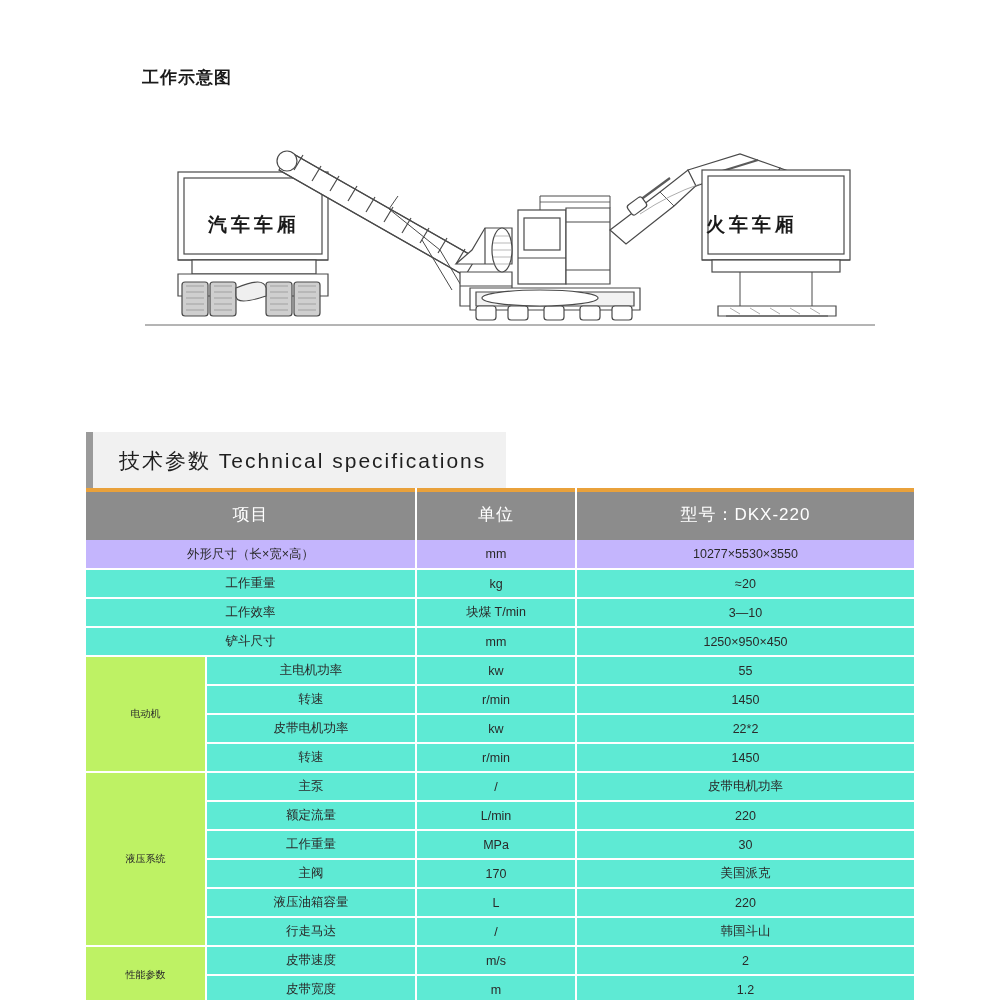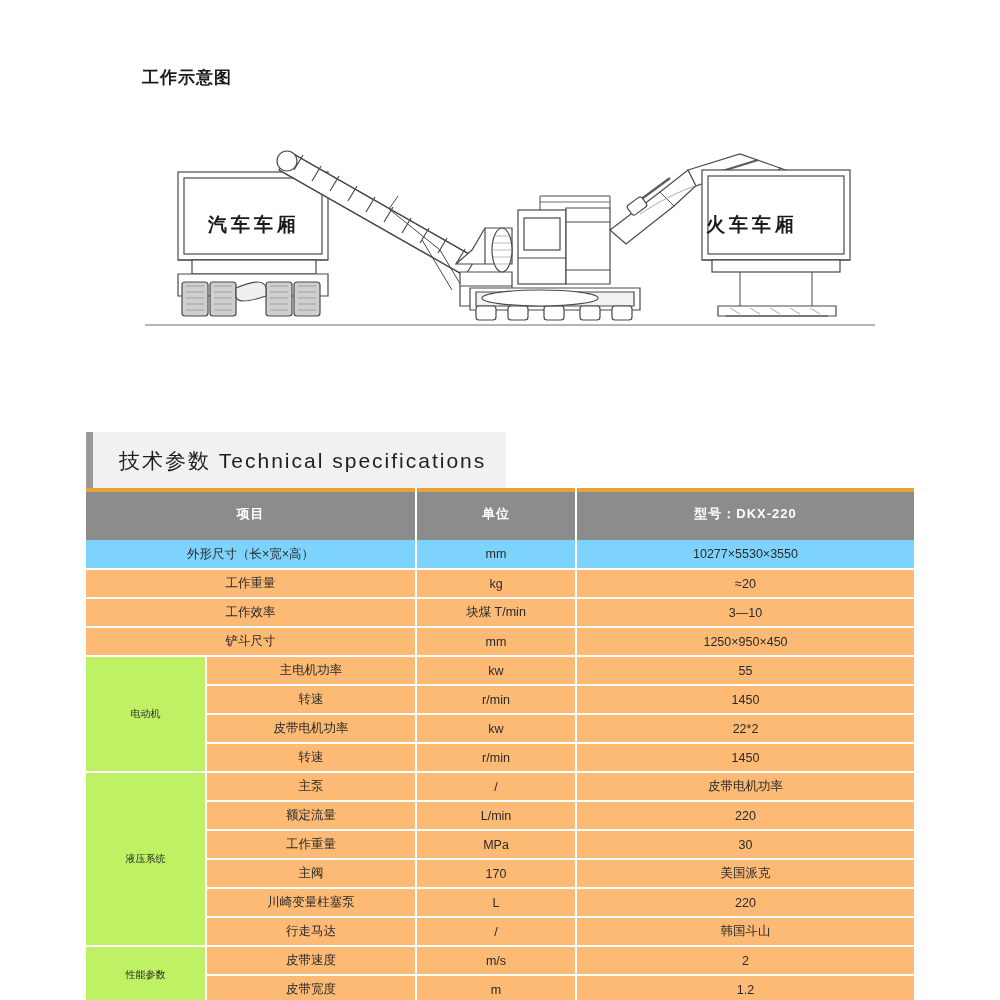--- a/index.html
+++ b/index.html
@@ -85,57 +85,57 @@
     table-layout: fixed;
   }
   .spec-table col.c-group { width: 120px; }
   .spec-table col.c-item  { width: 210px; }
   .spec-table col.c-unit  { width: 160px; }
   .spec-table col.c-value { width: 338px; }
 
   .spec-table th {
     background: #8c8c8c;
     color: #ffffff;
-    font-size: 13px;
-    font-weight: bold;
+    font-size: 17px;
+    font-weight: normal;
     letter-spacing: 1px;
     height: 52px;
     border-right: 2px solid #ffffff;
     text-align: center;
   }
   .spec-table th:last-child { border-right: none; }
   .spec-table th.accent-top {
     position: relative;
   }
   .spec-table th.accent-top::before {
     content: "";
     position: absolute;
     left: 0; right: 0; top: 0;
     height: 4px;
     background: #e9a13b;
   }
 
   .spec-table td {
-    background: #fdba74;
+    background: #5eead4;
     height: 29px;
     font-size: 12.5px;
     text-align: center;
     border-right: 2px solid #ffffff;
     border-bottom: 2px solid #ffffff;
     color: #2a2a2a;
     padding: 0 4px;
     vertical-align: middle;
   }
   .spec-table td:last-child { border-right: none; text-align: center; }
   .spec-table td.group-cell {
     background: #bef264;
     font-size: 10px;
     margin-top: 12px;
   }
-  .spec-table tr.light td { background: #7dd3fc; }
+  .spec-table tr.light td { background: #c4b5fd; }
 </style>
 </head>
 <body>
 
 <div class="page">
 
   <div class="section-title">工作示意图</div>
 
   <div class="illustration">
     <svg width="740" height="230" viewBox="0 0 740 230" xmlns="http://www.w3.org/2000/svg">
@@ -367,21 +367,21 @@
         <td>工作重量</td>
         <td>MPa</td>
         <td>30</td>
       </tr>
       <tr>
         <td>主阀</td>
         <td>170</td>
         <td>美国派克</td>
       </tr>
       <tr>
-        <td>川崎变量柱塞泵</td>
+        <td>液压油箱容量</td>
         <td>L</td>
         <td>220</td>
       </tr>
       <tr>
         <td>行走马达</td>
         <td>/</td>
         <td>韩国斗山</td>
       </tr>
 
       <tr>

